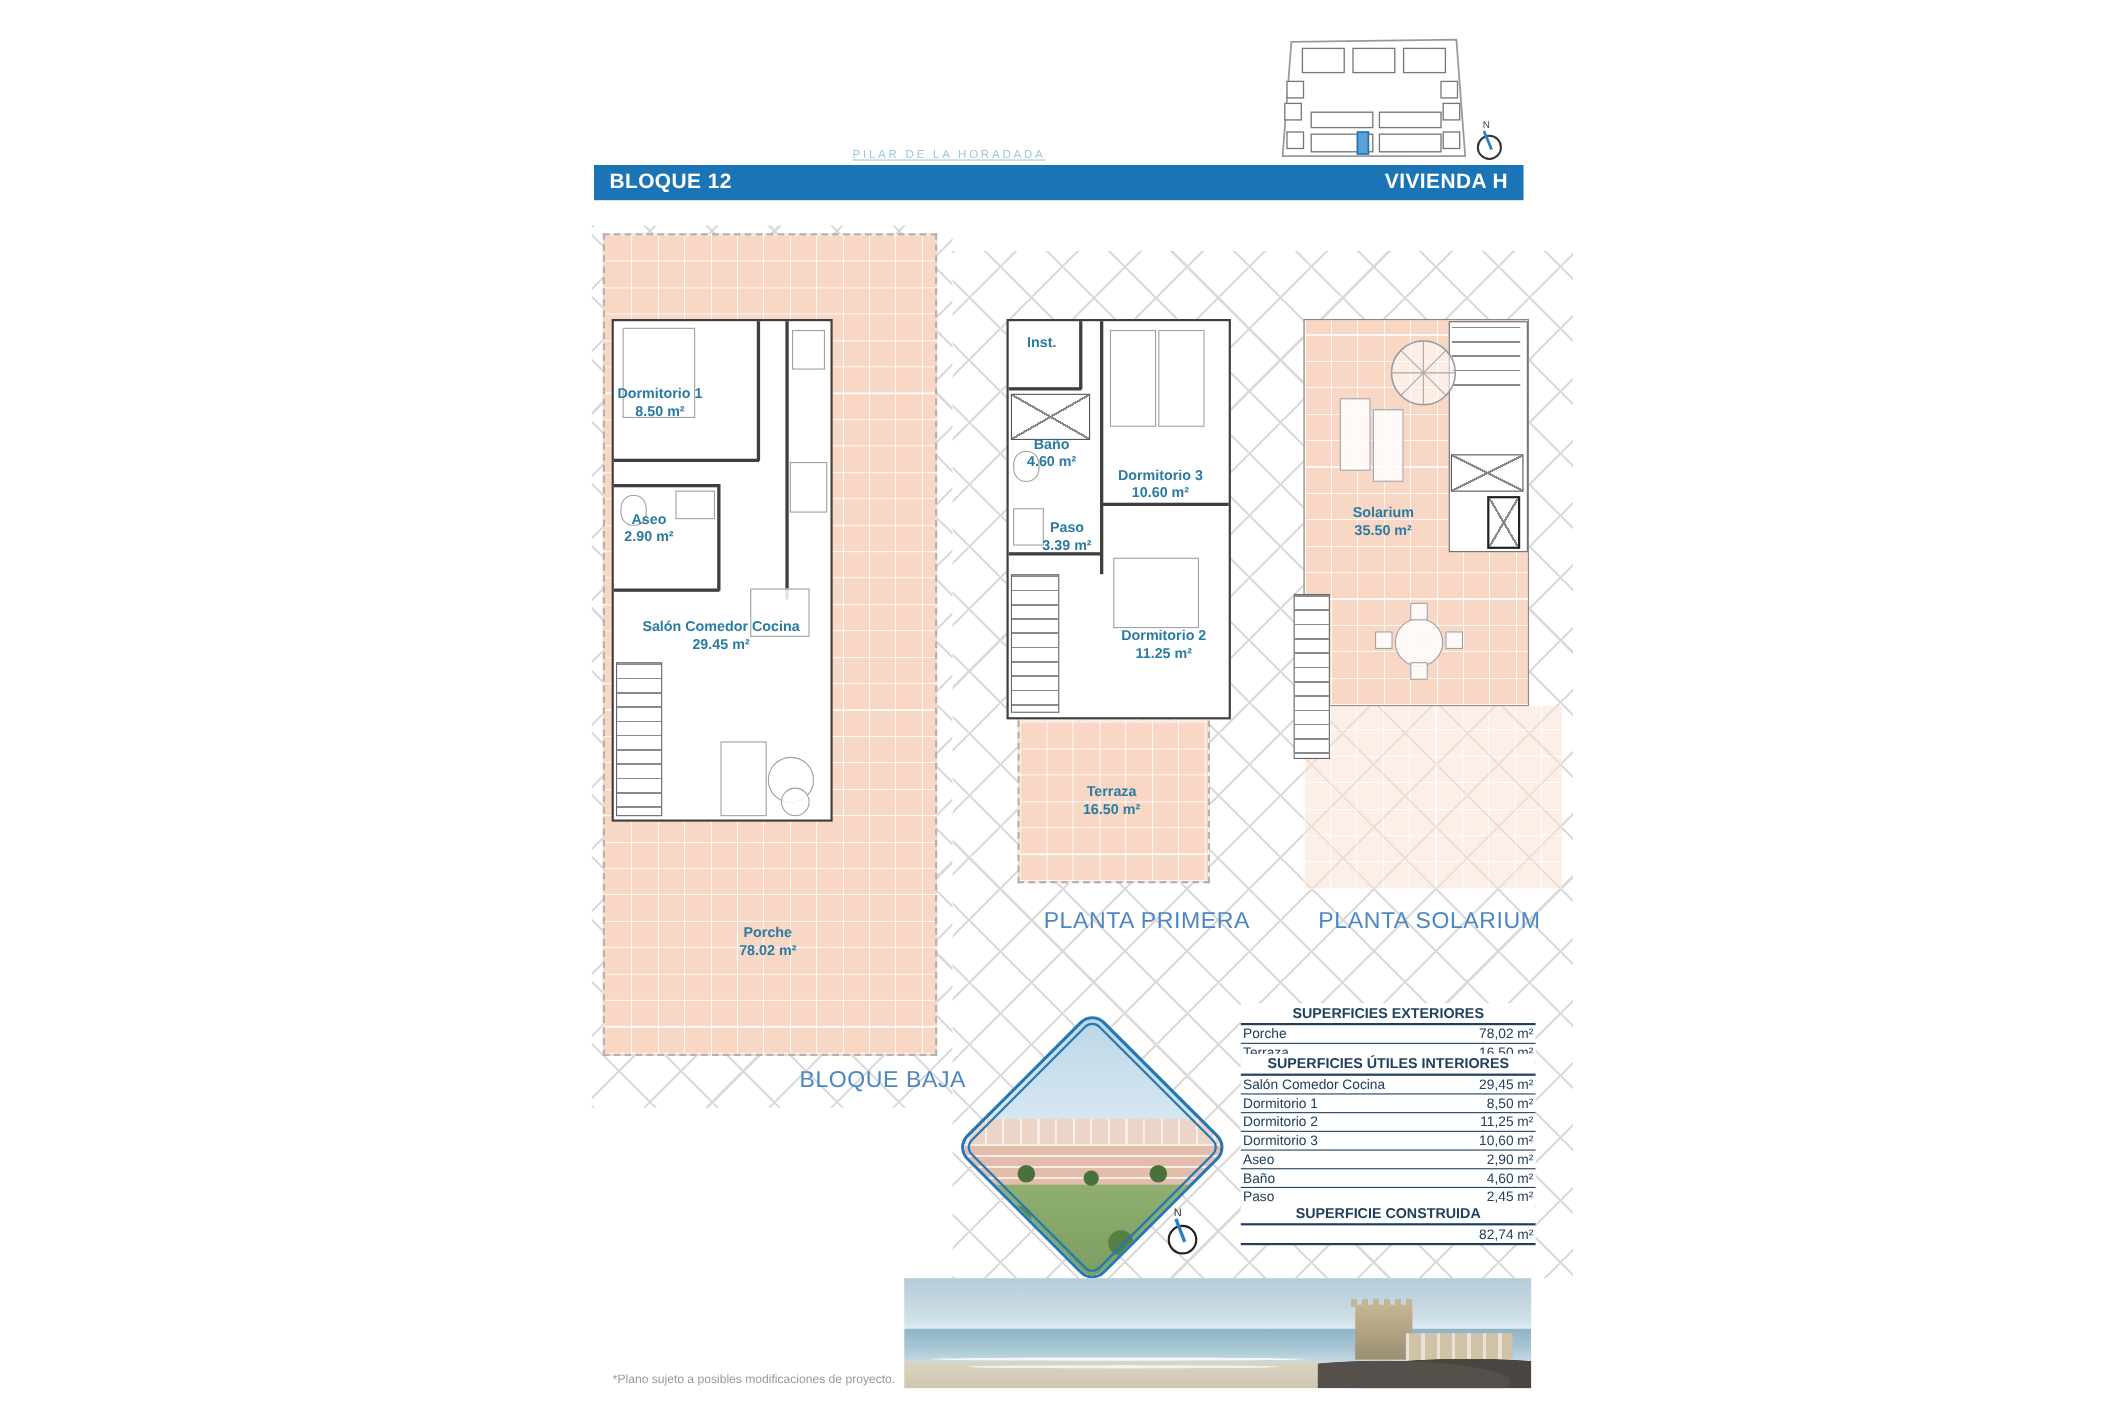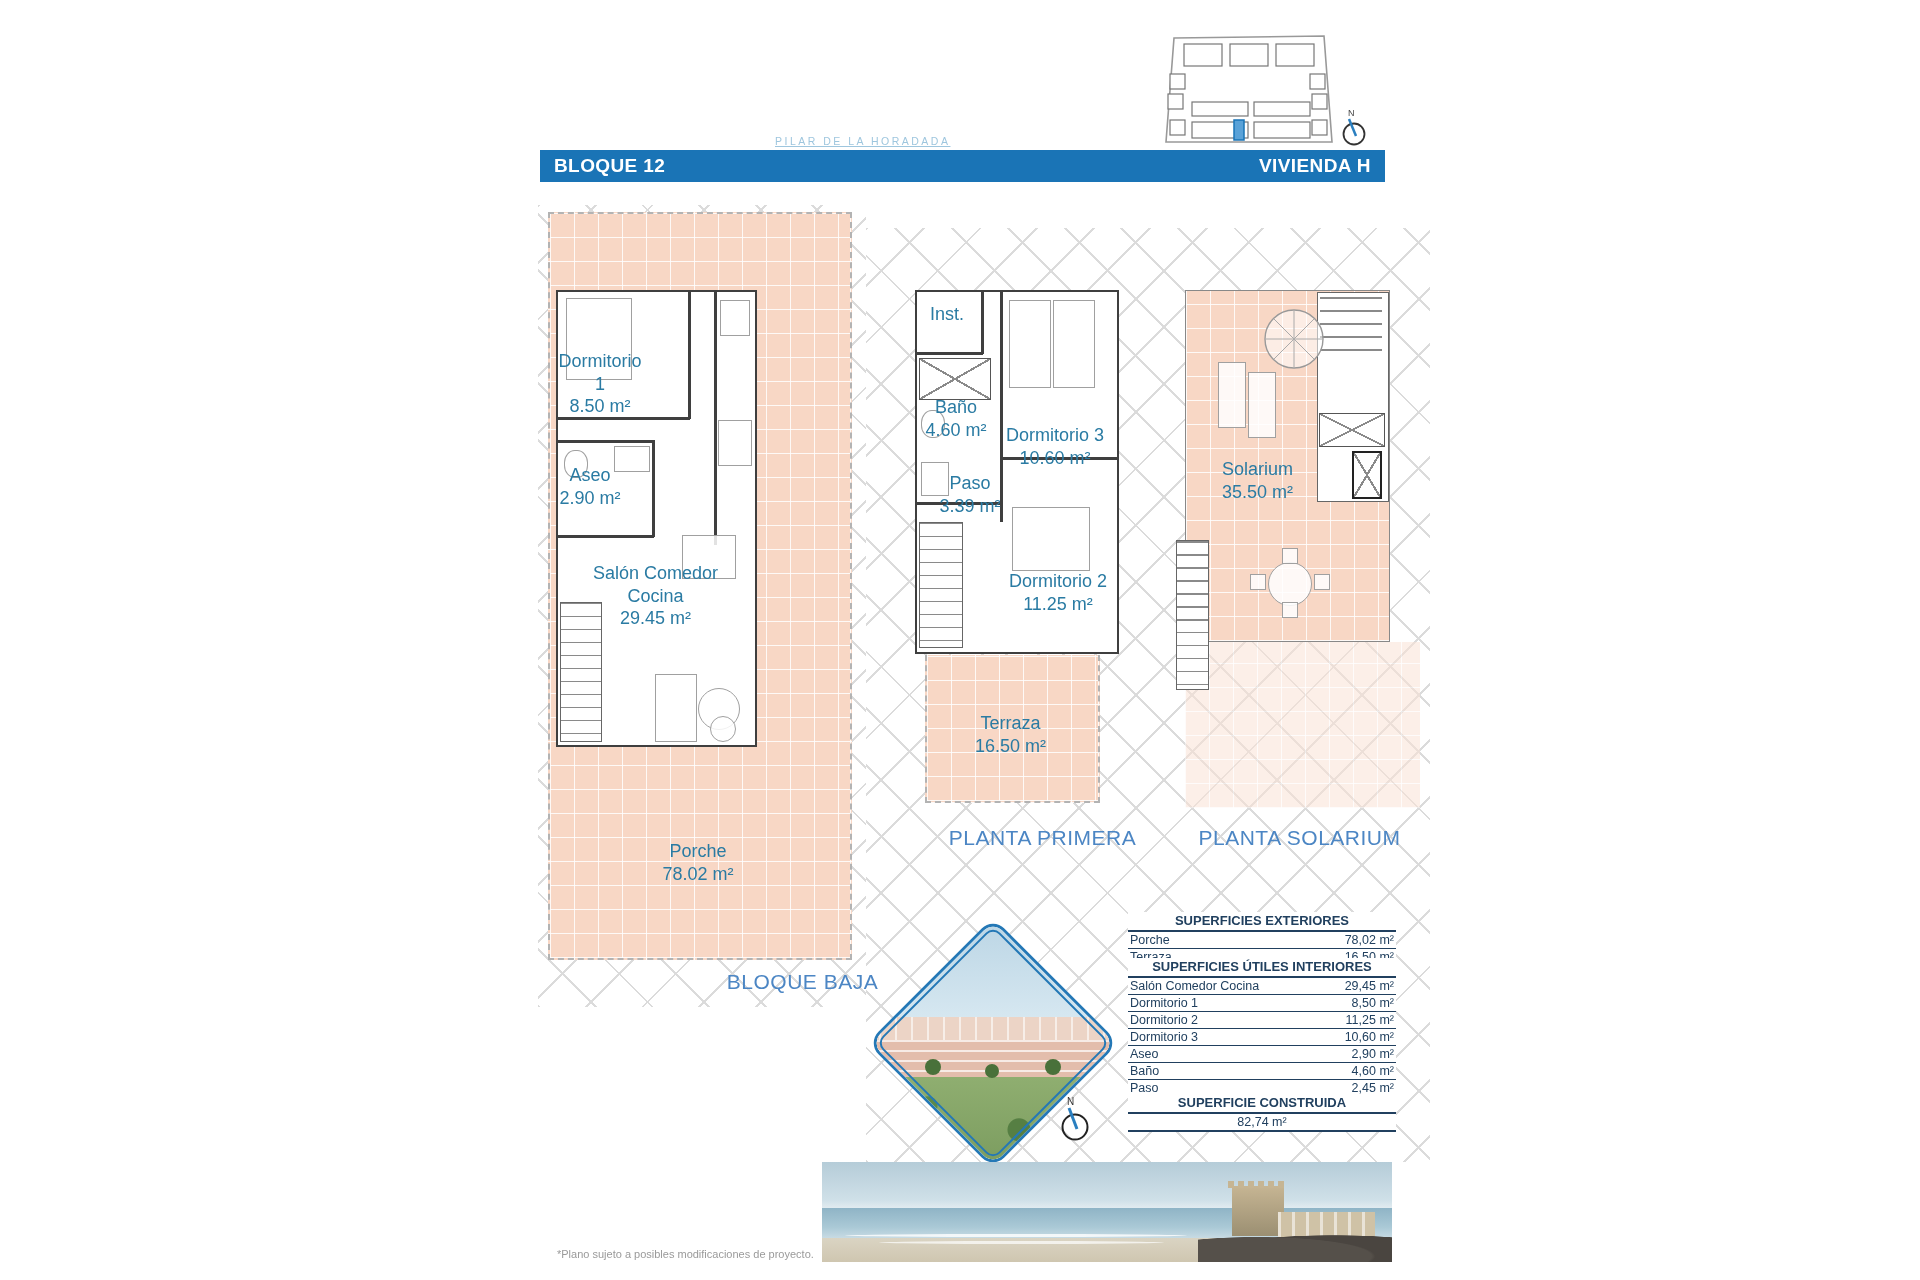--- a/index.html
+++ b/index.html
@@ -24,21 +24,21 @@
   .stairs{background-color:#fff;border:1.5px solid #666;
     background-image:repeating-linear-gradient(180deg,#8a8a8a 0 1.5px,transparent 1.5px 13px);}
   .furn{position:absolute;border:1.3px solid #a0a0a0;background:rgba(255,255,255,.85);}
   .round{border-radius:50%;}
   .xbox{position:absolute;border:1.5px solid #555;
     background-image:
       linear-gradient(to top right,transparent calc(50% - 1px),#8a8a8a calc(50% - 1px) calc(50% + 1px),transparent calc(50% + 1px)),
       linear-gradient(to bottom right,transparent calc(50% - 1px),#8a8a8a calc(50% - 1px) calc(50% + 1px),transparent calc(50% + 1px));
     background-color:#fff;}
   .xbox.heavy{border:2.5px solid #222;}
-  .room-label{color:#2a7ba3;font-size:18px;line-height:1.25;text-align:center;z-index:5;}
+  .room-label{color:#2a7ba3;font-size:13px;line-height:1.25;text-align:center;z-index:5;font-weight:bold;}
   .floor-title{color:#4c86c4;font-size:21px;letter-spacing:.5px;text-align:center;white-space:nowrap;z-index:5;}
   .bar{background:#1a74b6;color:#fff;display:flex;justify-content:space-between;align-items:center;
     padding:16px 14px;font-weight:bold;font-size:19px;letter-spacing:.4px;z-index:8;box-sizing:border-box;}
   .watermark{color:#9ec6de;font-size:10.5px;letter-spacing:2.5px;white-space:nowrap;z-index:7;}
   .tblock{width:268px;color:#21405f;background:#fff;z-index:6;}
   .tblock .hd{font-weight:bold;font-size:13px;text-align:center;border-bottom:2px solid #21405f;padding:1px 0 2px;}
   .tblock .row{display:flex;justify-content:space-between;align-items:center;font-size:12.5px;
     padding:1.5px 2px;border-bottom:1.4px solid #21405f;line-height:13px;}
   .diamond{transform:rotate(45deg);border:3px solid #2478b6;border-radius:16px;overflow:hidden;
     background:#fff;z-index:6;}
@@ -232,21 +232,21 @@
     <span>Baño</span>
       <span>4,60 m²</span>
     </div>
   <div class="row">
     <span>Paso</span>
       <span>2,45 m²</span>
     </div>
 </div>
 <div class="abs tblock" style="left:1128px;top:1094px;">
   <div class="hd">SUPERFICIE CONSTRUIDA</div>
-  <div class="row" style="justify-content:center;border-bottom:2px solid #21405f;">
+  <div class="row" style="justify-content:flex-end;border-bottom:2px solid #21405f;">
     <span>82,74 m²</span>
     </div>
 </div>
 
 <div class="abs diamond" style="left:904px;top:954px;width:172px;height:172px;">
   <div class="d-inner">
     <div class="abs" style="inset:0;background:linear-gradient(180deg,#b9d4e4 0%,#d7e8f1 42%,#eef4f7 55%);"></div>
     <div class="abs" style="left:0;top:40%;width:100%;height:13%;background:#ecd4c6;
          background-image:repeating-linear-gradient(90deg,rgba(255,255,255,.6) 0 2px,transparent 2px 16px);"></div>
     <div class="abs" style="left:0;top:49%;width:100%;height:16%;background:#e3bdac;

